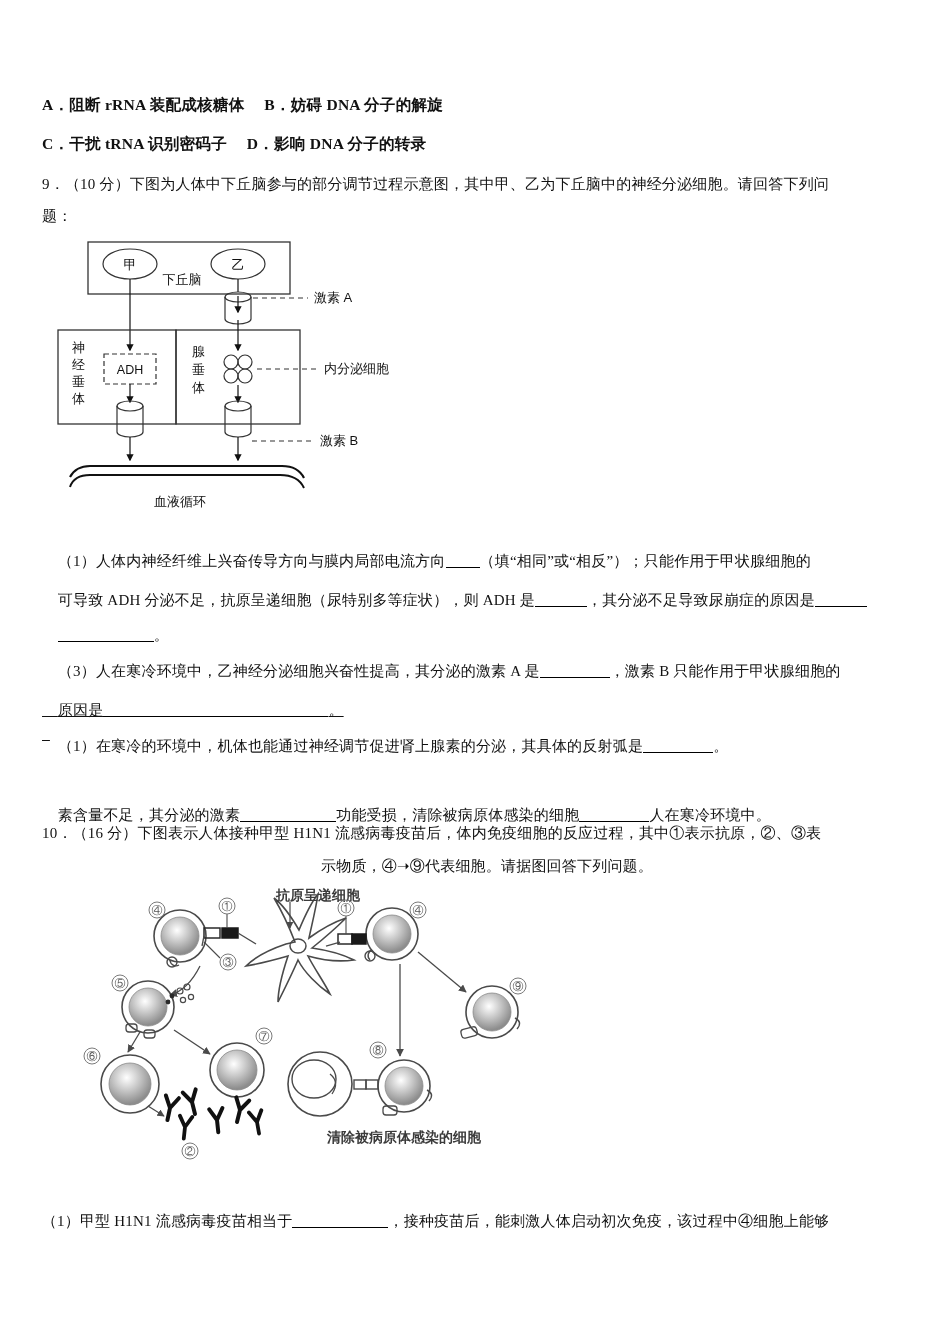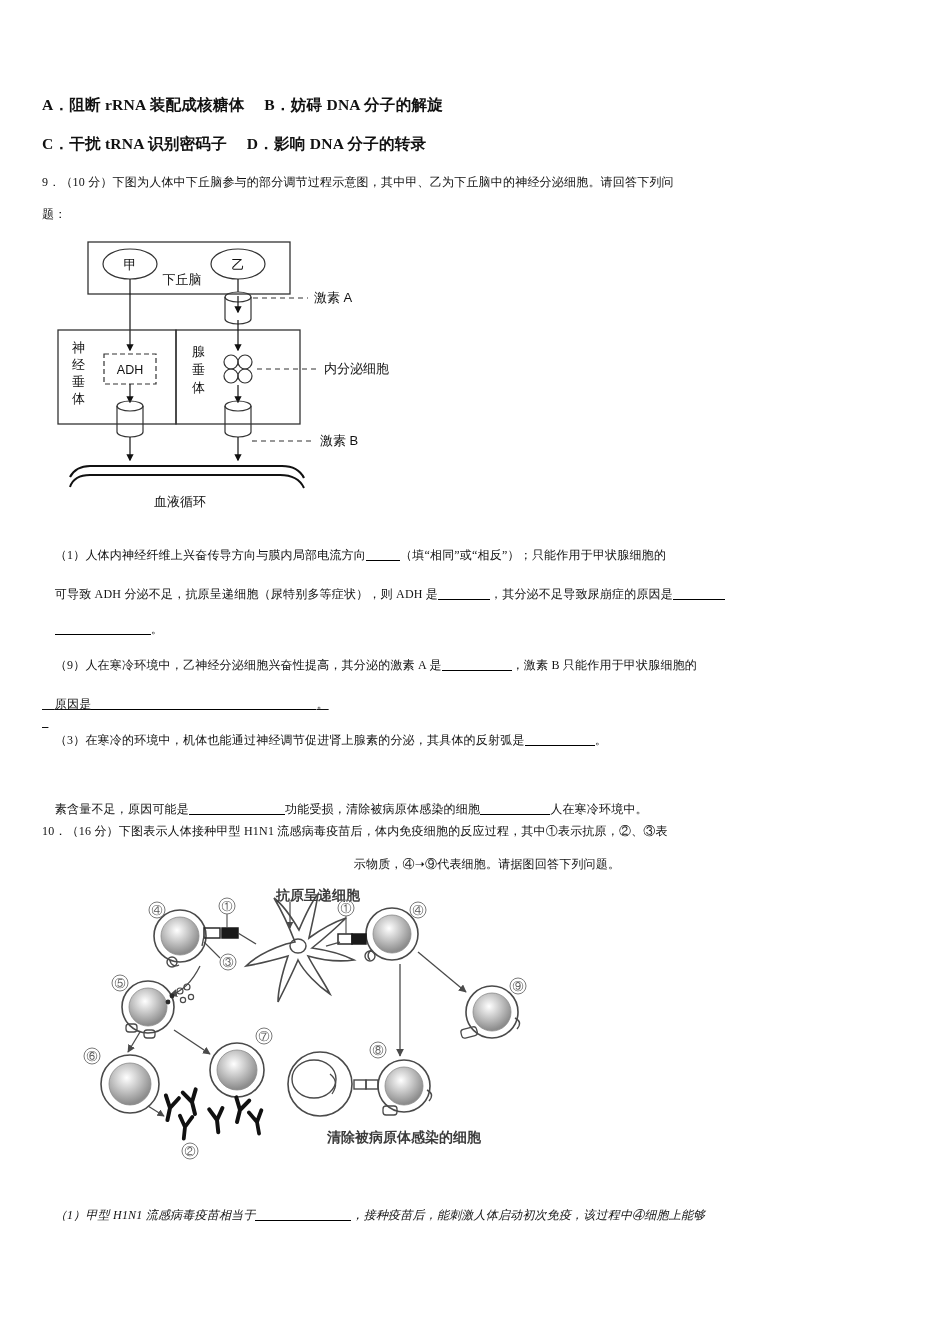--- a/index.html
+++ b/index.html
@@ -24,21 +24,21 @@
     font-size: 15.2px;
     line-height: 1.55;
     letter-spacing: 0.2px;
     white-space: pre-wrap;
     color: #111;
   }
   .opt-line {
     font-weight: 700;
     font-size: 15.6px;
   }
-  .qline { font-size: 12px; }
+  .qline { font-size: 15px; }
   .blank {
     display: inline-block;
     border-bottom: 1.3px solid #000;
     vertical-align: -2px;
   }
   .u-sm { width: 34px; }
   .u-md { width: 52px; }
   .u-lg { width: 70px; }
   .u-xl { width: 96px; }
   .u-xxl { width: 225px; }
@@ -182,34 +182,34 @@
 
   <div class="txt qline" style="left:42px; top:566px; width:890px;">
     <span>可导致 ADH 分泌不足，抗原呈递细胞（尿特别多等症状），则 ADH 是</span><span class="blank u-md"></span><span>，其分泌不足导致尿崩症的原因是</span><span class="blank u-md"></span>
   </div>
 
   <div class="txt qline" style="left:42px; top:601px; width:890px;">
     <span class="blank u-xl"></span><span>。</span>
   </div>
 
   <div class="txt qline" style="left:42px; top:637px; width:890px;">
-    <span>（9）人在寒冷环境中，乙神经分泌细胞兴奋性提高，其分泌的激素 A 是</span><span class="blank u-lg"></span><span>，激素 B 只能作用于甲状腺细胞的</span>
+    <span>（3）人在寒冷环境中，乙神经分泌细胞兴奋性提高，其分泌的激素 A 是</span><span class="blank u-lg"></span><span>，激素 B 只能作用于甲状腺细胞的</span>
   </div>
 
   <div class="txt qline" style="left:42px; top:676px; width:890px;text-decoration:underline;">
     <span>原因是</span><span class="blank u-xxl"></span><span>。</span>
   </div>
 
   <div class="txt qline" style="left:42px; top:712px; width:890px;">
-    <span>（3）在寒冷的环境中，机体也能通过神经调节促进肾上腺素的分泌，其具体的反射弧是</span><span class="blank u-lg"></span><span>。</span>
+    <span>（1）在寒冷的环境中，机体也能通过神经调节促进肾上腺素的分泌，其具体的反射弧是</span><span class="blank u-lg"></span><span>。</span>
   </div>
 
 
   <div class="txt qline" style="left:42px; top:781px; width:890px;">
-    <span>素含量不足，原因可能是</span><span class="blank u-xl"></span><span>功能受损，清除被病原体感染的细胞</span><span class="blank u-lg"></span><span>人在寒冷环境中。</span>
+    <span>素含量不足，其分泌的激素</span><span class="blank u-xl"></span><span>功能受损，清除被病原体感染的细胞</span><span class="blank u-lg"></span><span>人在寒冷环境中。</span>
   </div>
 
   <div class="txt qline" style="left:42px; top:822px; width:890px;">10．（16 分）下图表示人体接种甲型 H1N1 流感病毒疫苗后，体内免疫细胞的反应过程，其中①表示抗原，②、③表</div>
 
   <div class="txt qline" style="left:42px; top:855px; width:890px;text-align:center;">示物质，④➝⑨代表细胞。请据图回答下列问题。</div>
 
   <div class="fig2">
     <svg width="480" height="285" viewBox="0 0 480 285" xmlns="http://www.w3.org/2000/svg">
       <defs>
         <radialGradient id="cellg" cx="42%" cy="35%" r="62%">
@@ -370,17 +370,17 @@
       </g>
       <g>
         <rect x="302" y="196" width="12" height="9" fill="none" stroke="#4a4a4a" stroke-width="1.4"></rect>
         <rect x="314" y="196" width="12" height="9" fill="none" stroke="#4a4a4a" stroke-width="1.4"></rect>
       </g>
 
       <text class="f2-cn" x="352" y="258" text-anchor="middle">清除被病原体感染的细胞</text>
     </svg>
   </div>
 
-  <div class="txt qline" style="left:42px; top:1187px; width:895px;font-style:italic;">
+  <div class="txt qline" style="left:26px; top:1187px; width:895px;">
     <span>（1）甲型 H1N1 流感病毒疫苗相当于</span><span class="blank u-xl"></span><span>，接种疫苗后，能刺激人体启动初次免疫，该过程中④细胞上能够</span>
   </div>
 
 </div>
 
 </body></html>

